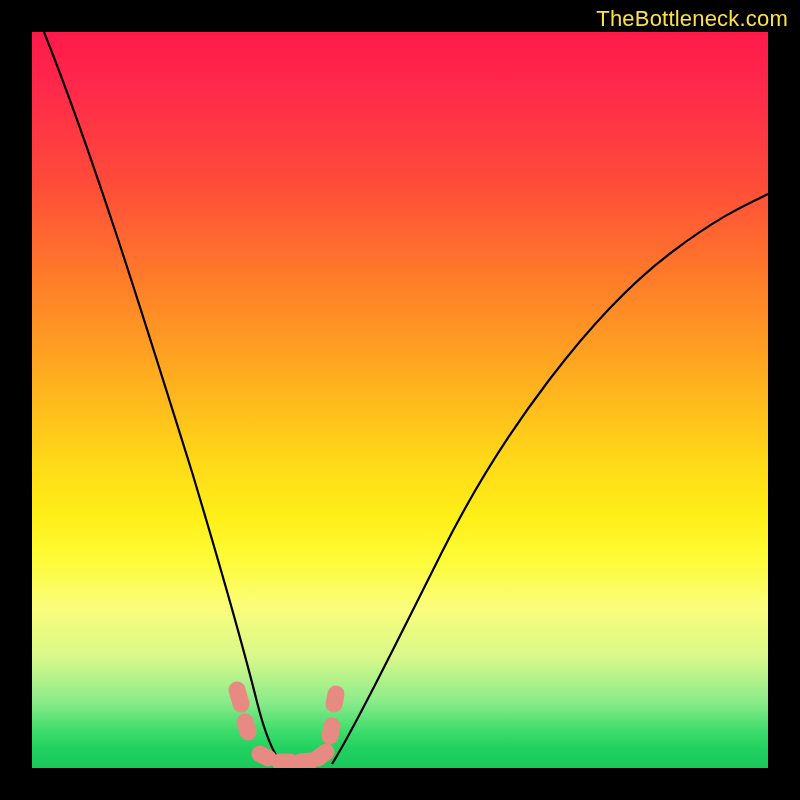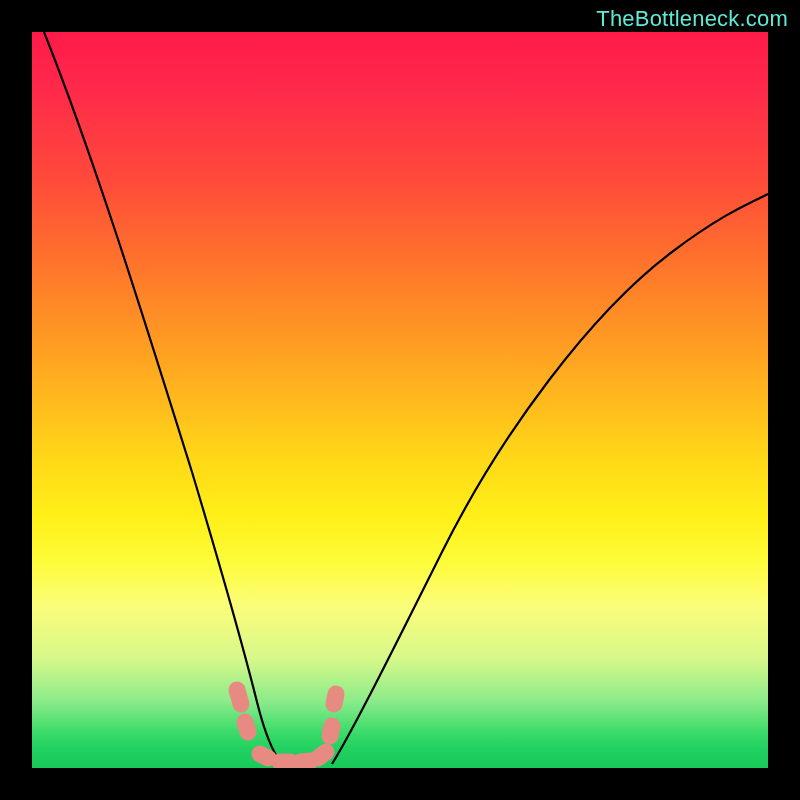--- a/index.html
+++ b/index.html
@@ -35,21 +35,21 @@
       #8aeb8a 91%,
       #3ddc6a 95%,
       #20d060 97.5%,
       #18c858 100%
     );
   }
   .watermark {
     position: absolute;
     top: 6px;
     right: 12px;
-    color: #5eead4;
+    color: #fde047;
     font-size: 22px;
     letter-spacing: 0.2px;
     font-weight: 500;
   }
   svg.curves {
     position: absolute;
     inset: 0;
   }
 </style>
 </head>

